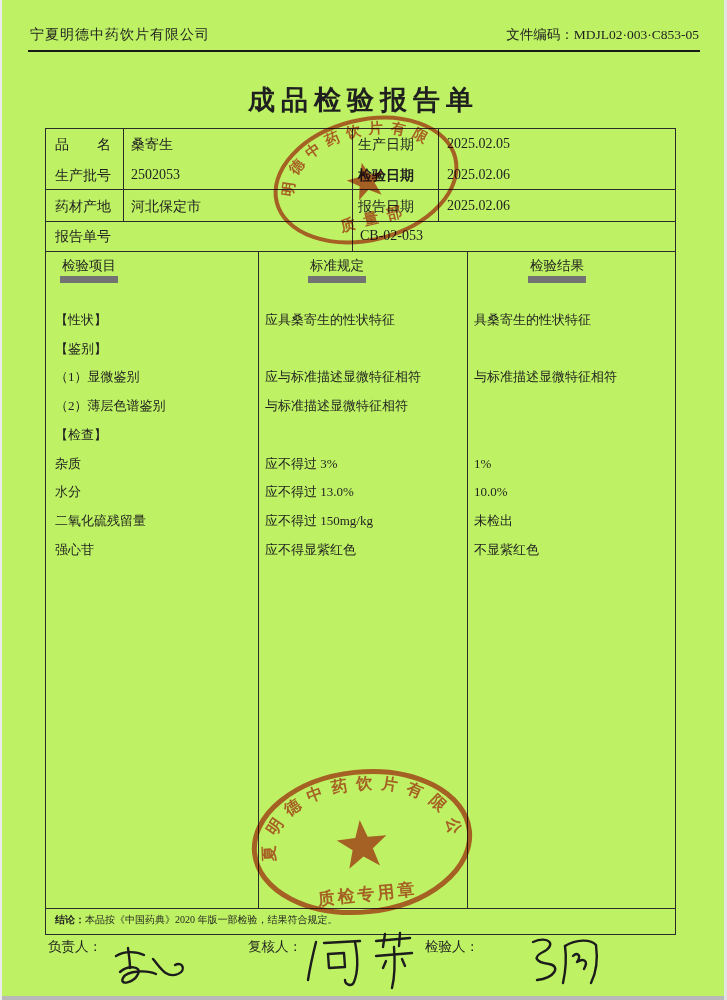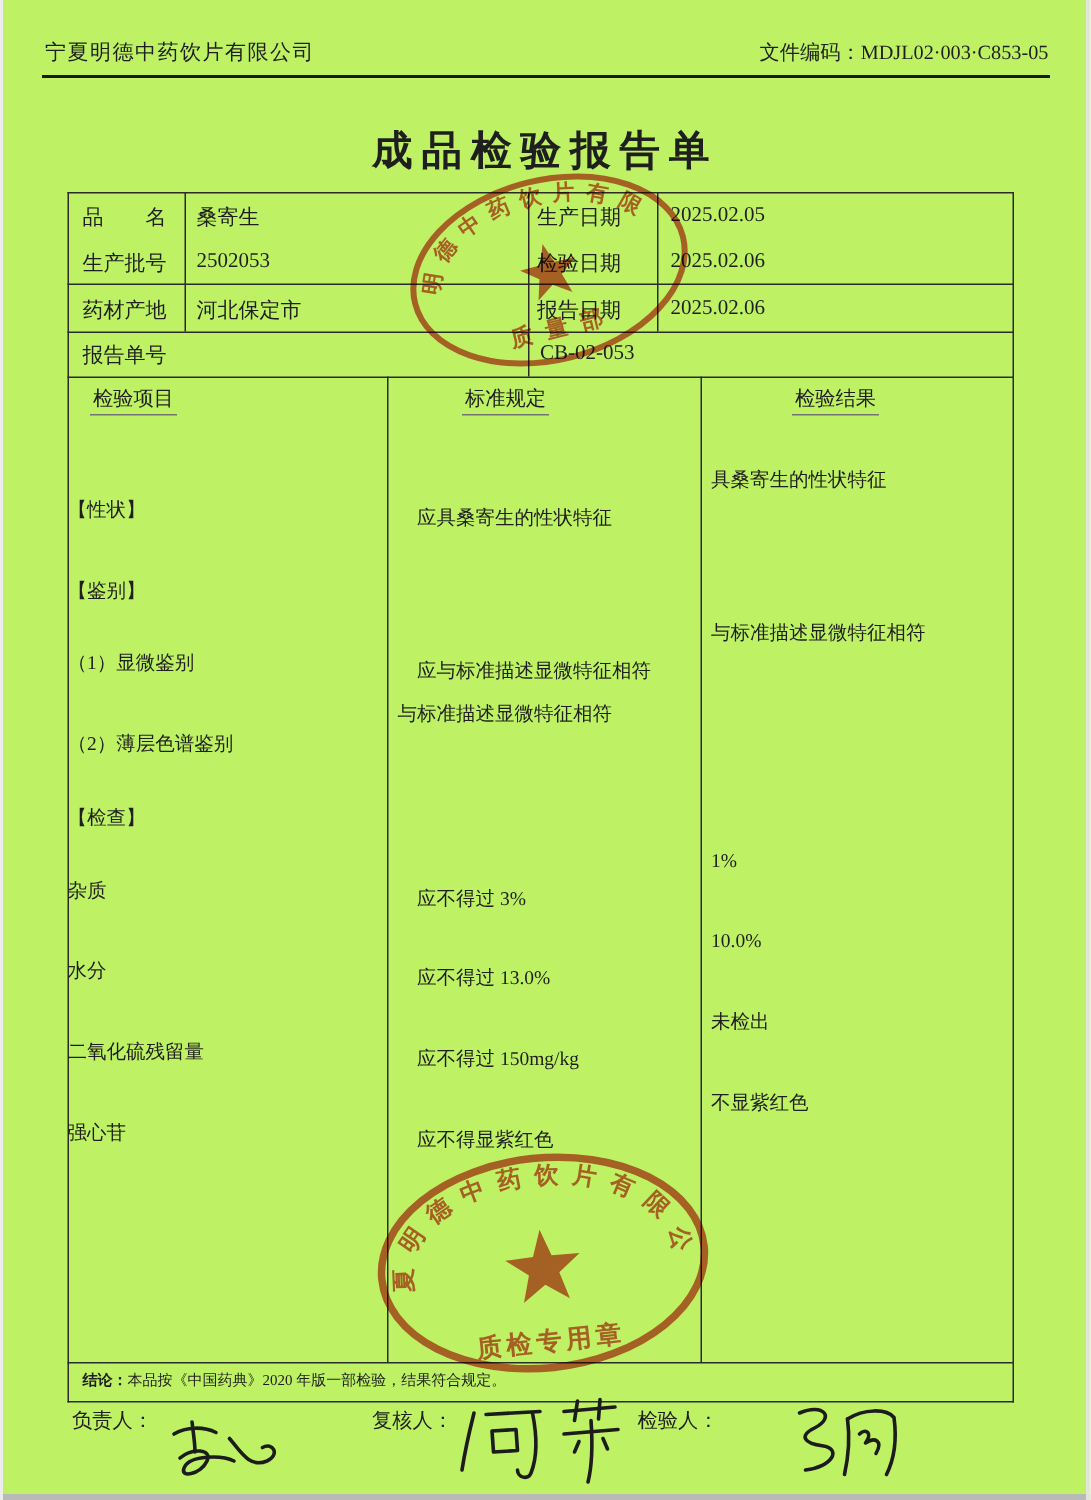--- a/index.html
+++ b/index.html
@@ -19,28 +19,28 @@
   .hdr-rule{position:absolute;left:28px;top:50px;width:672px;height:2px;background:#1a1a1a;}
 
   .title{position:absolute;left:0;top:82px;width:727px;text-align:center;
     font-size:27px;font-weight:bold;letter-spacing:6px;}
 
   
   .hline,.vline{position:absolute;background:#2b2b2b;z-index:1;}
   .hline{height:1px;} .vline{width:1px;}
 
   .cellText{position:absolute;font-size:14px;white-space:nowrap;z-index:2;}
-  .colHead{position:absolute;font-size:13.5px;z-index:2;border-bottom:1px solid #737373;padding:0 2px 1px 2px;}
+  .colHead{position:absolute;font-size:13.5px;z-index:2;border-bottom:7px solid #737373;padding:0 2px 1px 2px;}
 
   
   .items{position:absolute;left:45px;top:306px;width:631px;z-index:2;}
   .item-row{display:grid;grid-template-columns:213px 209px 209px;}
   .item-row .cell{font-size:13px;line-height:28.7px;}
-  .item-row .c0{margin-top:20px;}
-  .item-row .c1{padding-left:20px;padding-right:3px;margin-top:25px;}
+  .item-row .c0{padding-left:10px;}
+  .item-row .c1{padding-left:7px;padding-right:3px;}
   .item-row .c2{padding-left:7px;padding-right:3px;}
 
   .conclusion{position:absolute;left:55px;top:913px;font-size:10px;z-index:2;white-space:nowrap;text-align:center;}
   .conclusion b{font-weight:bold;}
 
   .sig-label{position:absolute;top:938px;font-size:13.5px;z-index:2;}
   .sig{position:absolute;z-index:2;}
   .sig path{fill:none;stroke:#1c1c1c;stroke-width:2.4;stroke-linecap:round;stroke-linejoin:round;}
 
   .stamp{position:absolute;z-index:3;mix-blend-mode:multiply;opacity:.85;}
@@ -75,21 +75,21 @@
   <div class="vline" style="left:258px;top:251px;height:657px;"></div>
   <div class="vline" style="left:467px;top:251px;height:657px;"></div>
 
   <div class="cellText" style="left:55px;top:136px;">品　　名</div>
   <div class="cellText" style="left:131px;top:136px;">桑寄生</div>
   <div class="cellText" style="left:358px;top:136px;">生产日期</div>
   <div class="cellText" style="left:447px;top:136px;">2025.02.05</div>
 
   <div class="cellText" style="left:55px;top:167px;">生产批号</div>
   <div class="cellText" style="left:131px;top:167px;">2502053</div>
-  <div class="cellText" style="left:358px;top:167px;">检验日期</div>
+  <div class="cellText" style="left:358px;top:167px;font-weight:bold;">检验日期</div>
   <div class="cellText" style="left:447px;top:167px;">2025.02.06</div>
 
   <div class="cellText" style="left:55px;top:198px;">药材产地</div>
   <div class="cellText" style="left:131px;top:198px;">河北保定市</div>
   <div class="cellText" style="left:358px;top:198px;">报告日期</div>
   <div class="cellText" style="left:447px;top:198px;">2025.02.06</div>
 
   <div class="cellText" style="left:55px;top:228px;">报告单号</div>
   <div class="cellText" style="left:360px;top:228px;">CB-02-053</div>
 

